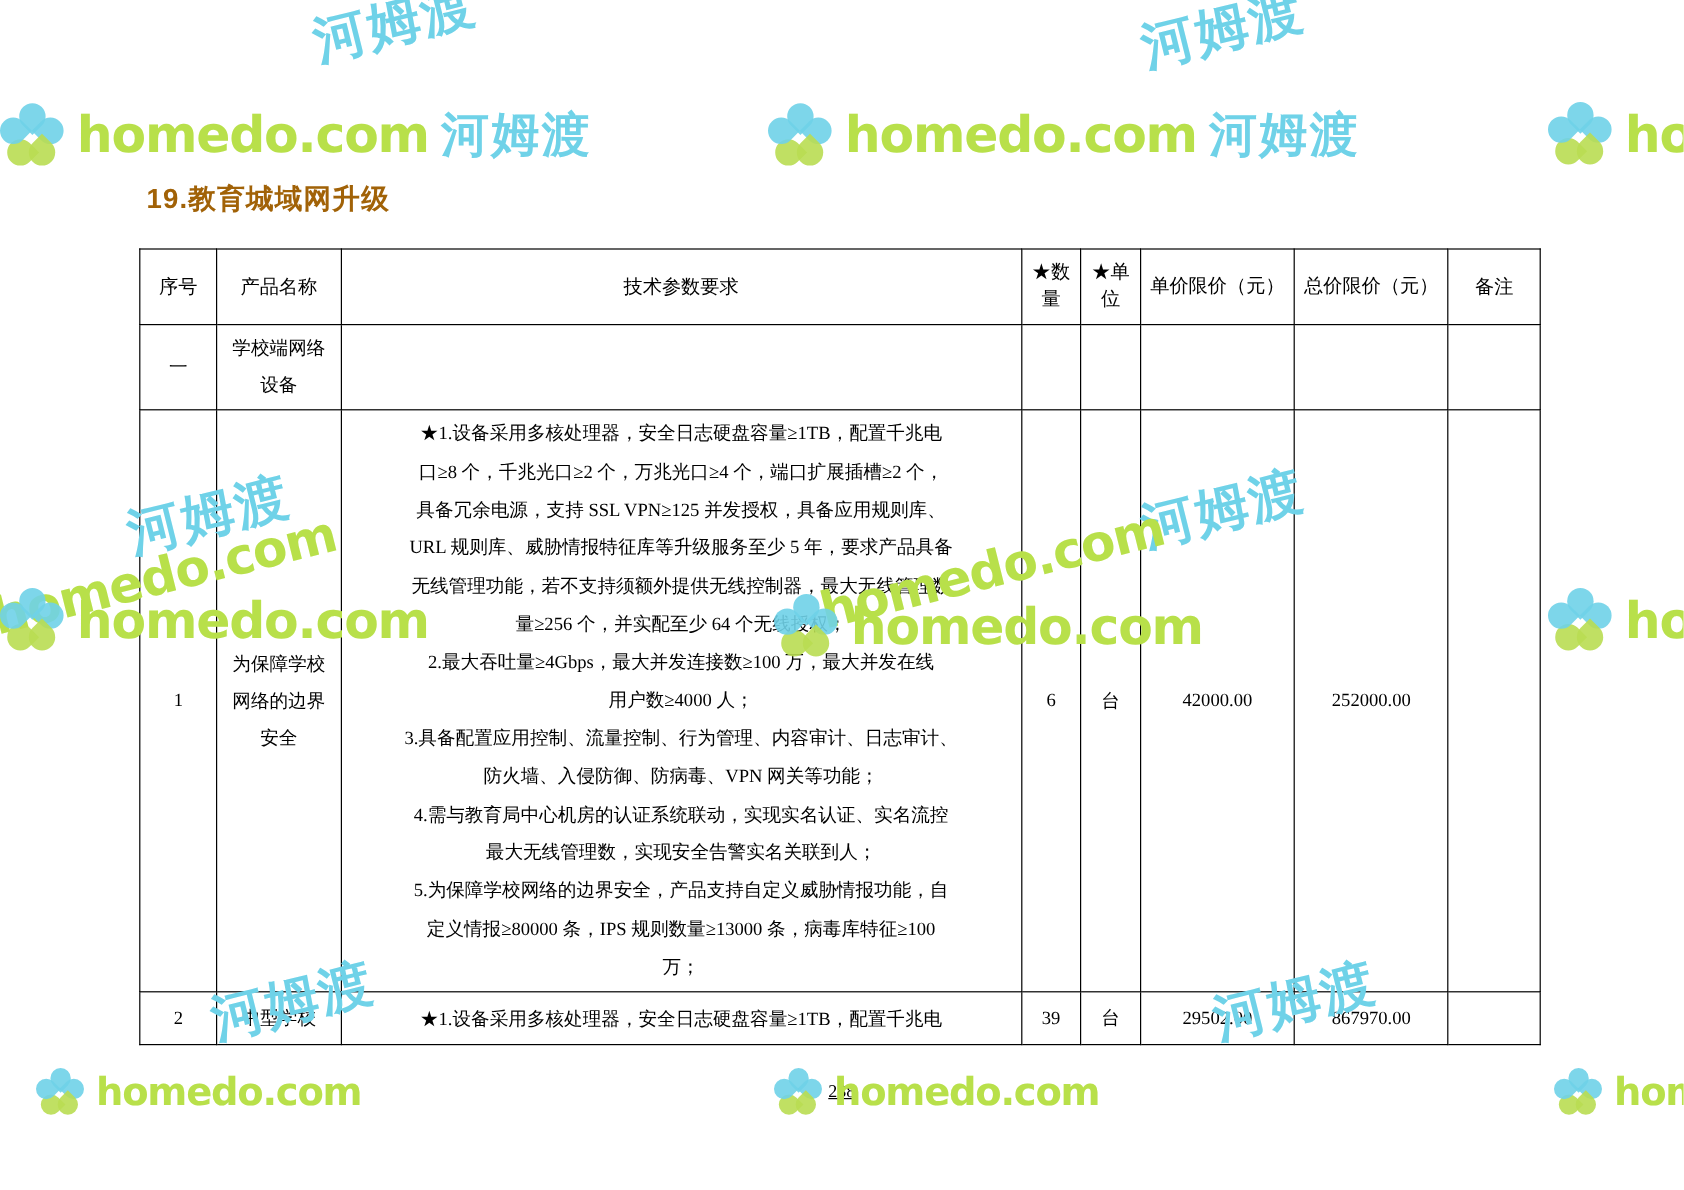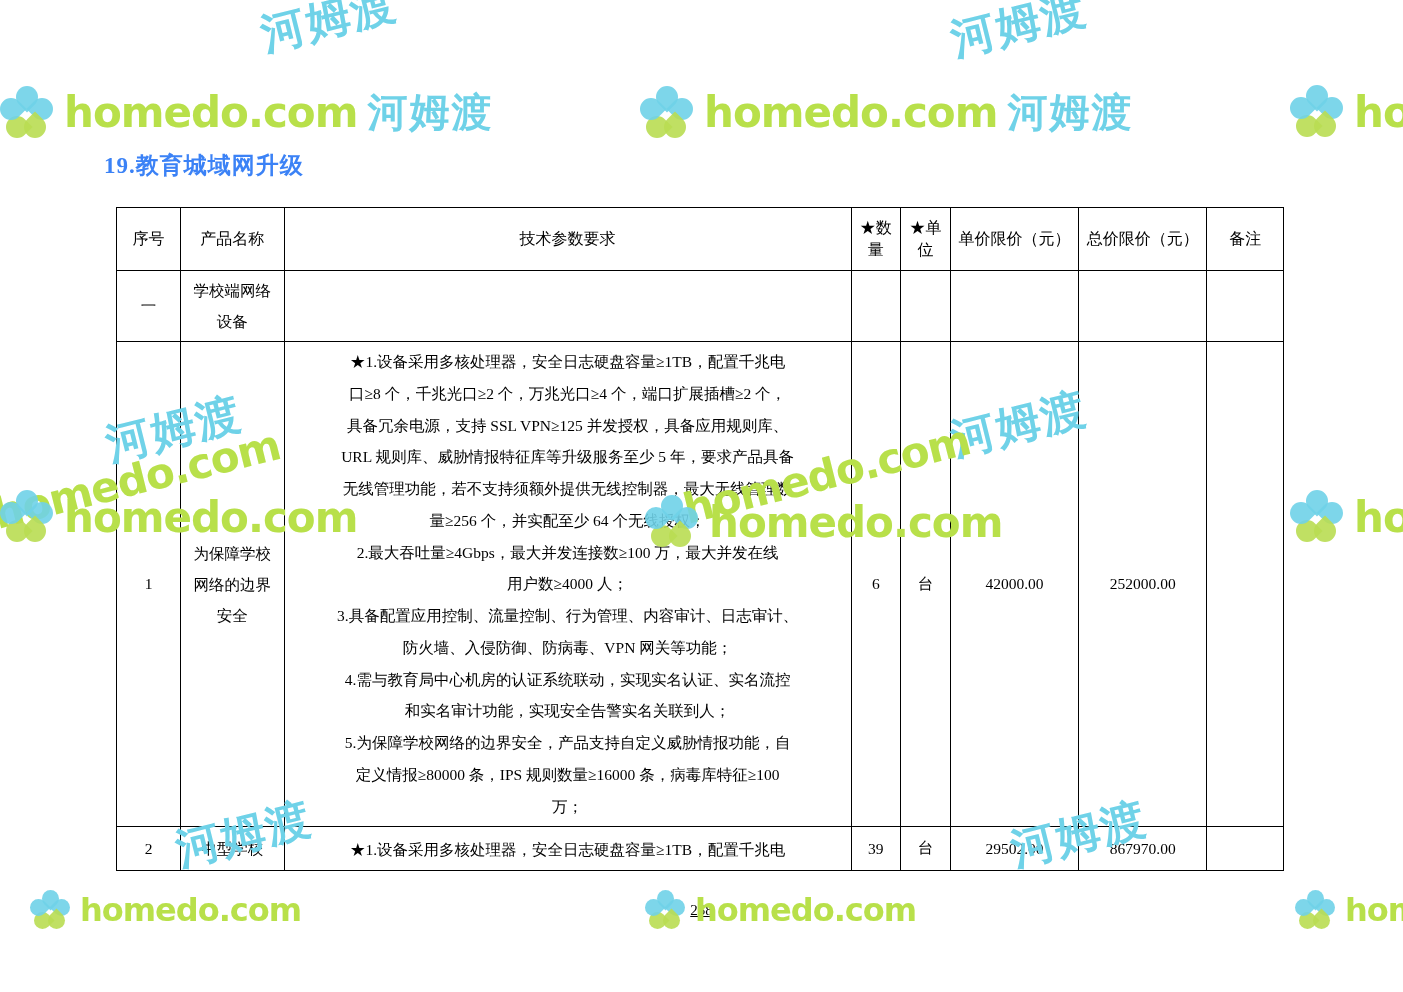--- a/index.html
+++ b/index.html
@@ -75,27 +75,27 @@
   .wm.cn-only .txt-cn { font-size: 44px; }
 
   
   .page {
     position: relative;
     z-index: 2;
     padding: 0;
   }
   .doc-title {
     position: absolute;
-    left: 104px;
+    left: 122px;
     top: 150px;
     font-size: 23px;
     font-weight: bold;
-    font-family: Liberation Serif, serif;
+    font-family: Liberation Sans, sans-serif;
     letter-spacing: 1px;
-    color: #3b82f6;
+    color: #a16207;
   }
 
   table.spec {
     position: absolute;
     left: 116px;
     top: 207px;
     width: 1168px;
     border-collapse: collapse;
     table-layout: fixed;
     background: transparent;
@@ -332,23 +332,23 @@
             <p>口≥8 个，千兆光口≥2 个，万兆光口≥4 个，端口扩展插槽≥2 个，</p>
             <p>具备冗余电源，支持 SSL VPN≥125 并发授权，具备应用规则库、</p>
             <p>URL 规则库、威胁情报特征库等升级服务至少 5 年，要求产品具备</p>
             <p>无线管理功能，若不支持须额外提供无线控制器，最大无线管理数</p>
             <p>量≥256 个，并实配至少 64 个无线授权；</p>
             <p>2.最大吞吐量≥4Gbps，最大并发连接数≥100 万，最大并发在线</p>
             <p>用户数≥4000 人；</p>
             <p>3.具备配置应用控制、流量控制、行为管理、内容审计、日志审计、</p>
             <p>防火墙、入侵防御、防病毒、VPN 网关等功能；</p>
             <p>4.需与教育局中心机房的认证系统联动，实现实名认证、实名流控</p>
-            <p>和实名审计功能，实现安全告警实名关联到人；</p>
+            <p>最大无线管理数，实现安全告警实名关联到人；</p>
             <p>5.为保障学校网络的边界安全，产品支持自定义威胁情报功能，自</p>
-            <p>定义情报≥80000 条，IPS 规则数量≥16000 条，病毒库特征≥100</p>
+            <p>定义情报≥80000 条，IPS 规则数量≥13000 条，病毒库特征≥100</p>
             <p>万；</p>
           </td>
         <td>6</td>
         <td>台</td>
         <td>42000.00</td>
         <td>252000.00</td>
         <td></td>
       </tr>
       <tr style="height:44px;">
         <td>2</td>

